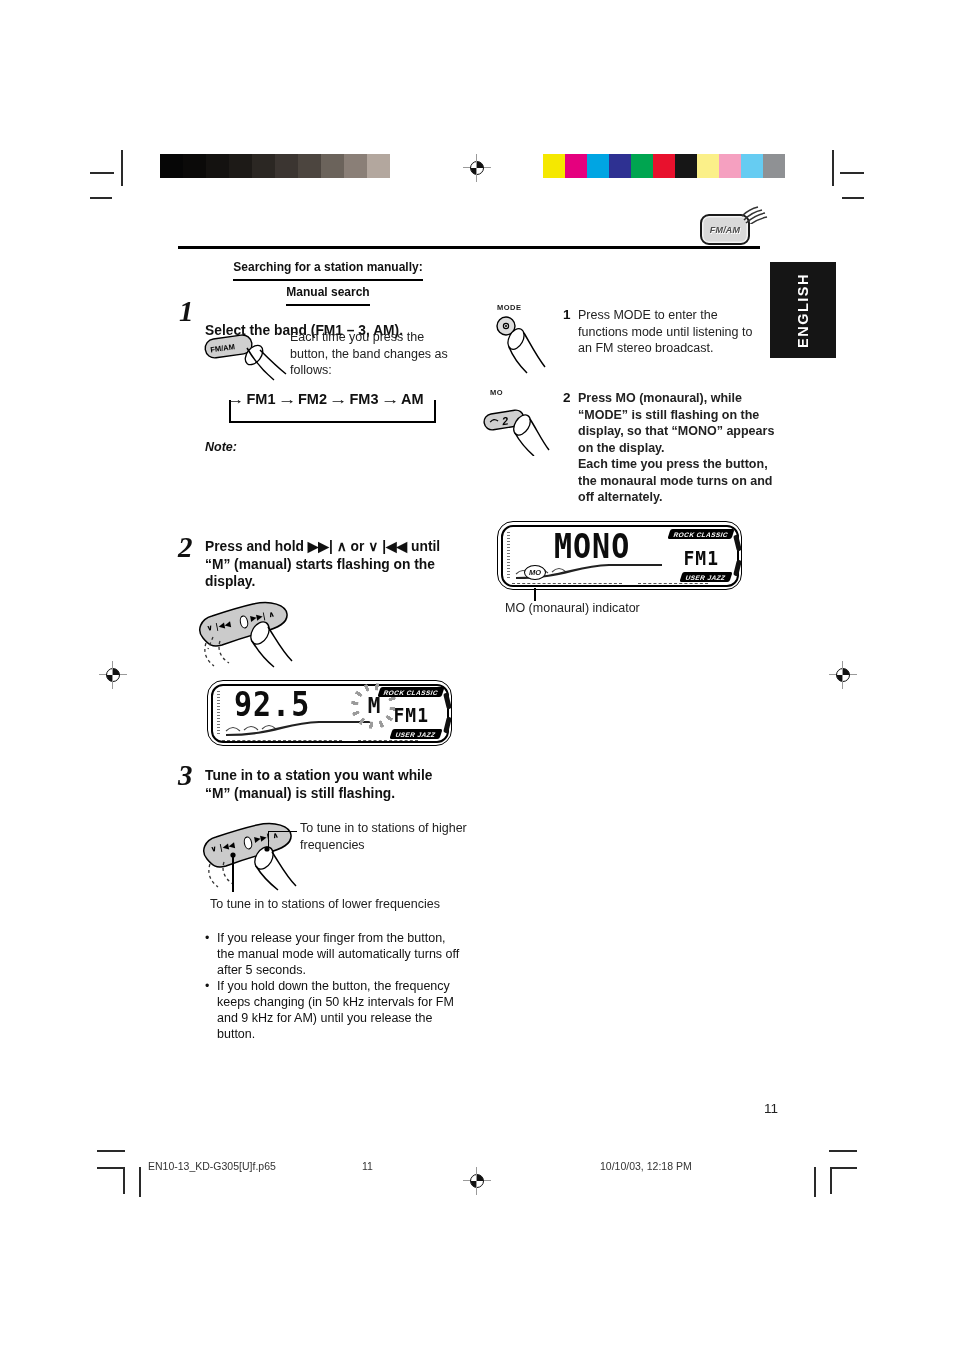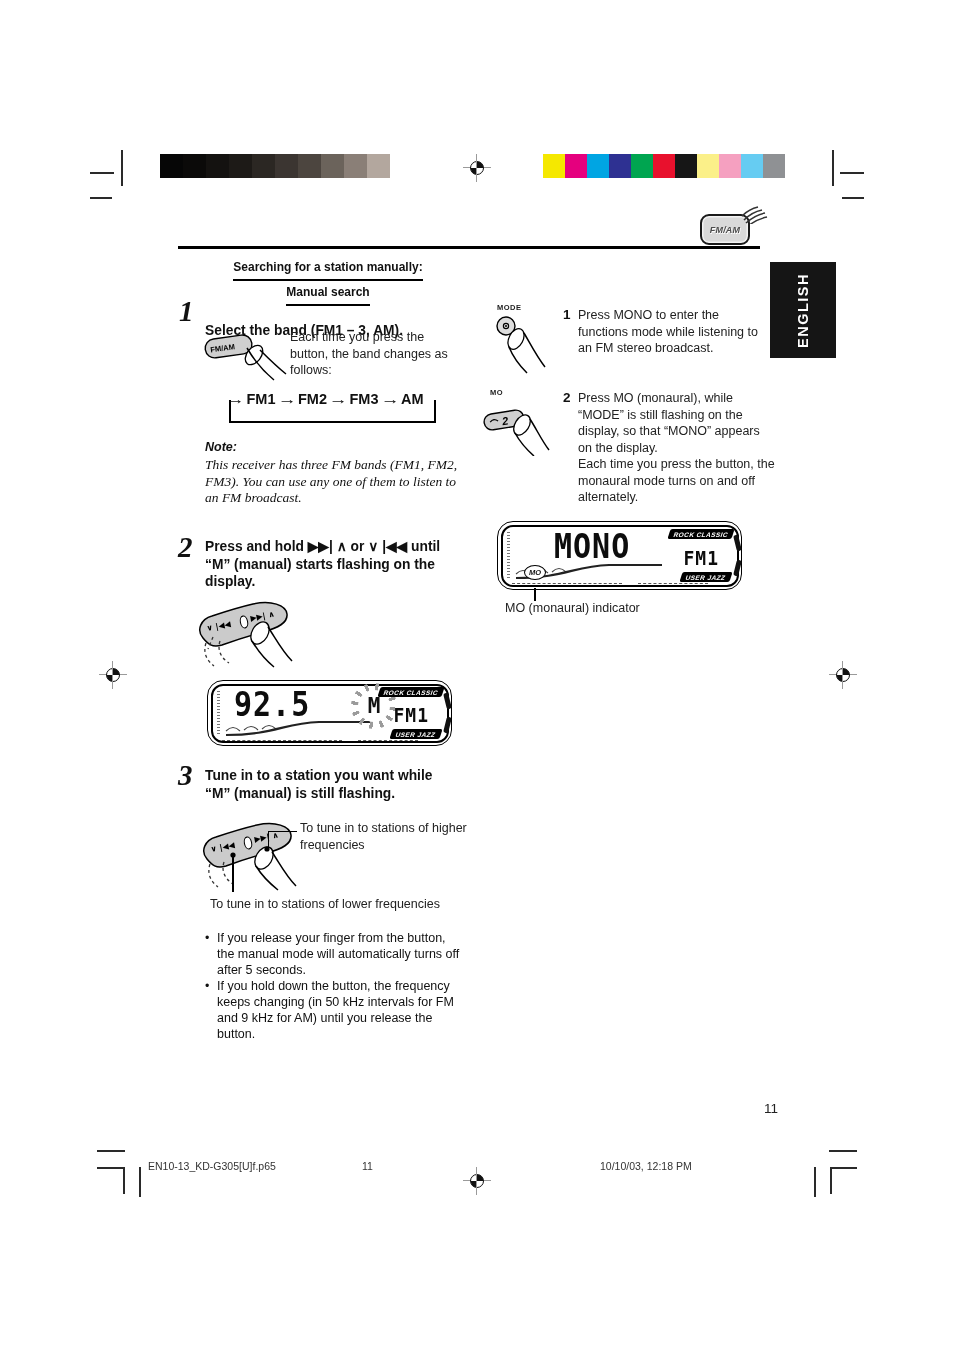--- a/index.html
+++ b/index.html
@@ -37,21 +37,21 @@
   .stepnum{position:absolute;font-family:"Liberation Serif",serif;font-style:italic;font-weight:bold;
     font-size:29px;line-height:28px;}
   .steptitle{position:absolute;font-size:13.8px;font-weight:bold;line-height:17.5px;}
   .body-txt{position:absolute;font-size:12.5px;line-height:16.5px;color:#222;}
   .note-label{position:absolute;left:205px;top:440px;font-size:12.5px;font-weight:bold;font-style:italic;}
   .note-body{position:absolute;left:205px;top:457px;width:256px;font-family:"Liberation Serif",serif;
     font-style:italic;font-size:13.5px;line-height:16.5px;}
   .bullets{position:absolute;left:205px;top:930px;width:260px;}
   .bullet-item{display:flex;font-size:12.5px;line-height:16px;margin-bottom:0;}
   .bullet-item .dot{width:12px;flex:none;}
-  .prewrap{white-space:pre-line;}
+  .prewrap{white-space:pre-line;font-weight:bold;}
 
   
   .band-flow{position:absolute;left:228px;top:391px;width:210px;height:30px;}
   .band-row{position:relative;z-index:2;display:flex;align-items:center;gap:3px;
     font-size:14.5px;font-weight:bold;}
   .band-row .arrow{font-weight:bold;transform:scaleX(1.3);}
   .band-loop{position:absolute;left:1px;right:2px;top:9px;height:21px;z-index:1;
     border:2px solid #000;border-top:none;}
   .band-row .band{background:#fff;padding:0 1px;}
 
@@ -185,21 +185,20 @@
       <span class="band">FM2</span>
       <span class="arrow">→</span>
       <span class="band">FM3</span>
       <span class="arrow">→</span>
       <span class="band">AM</span>
     </div>
     <div class="band-loop"></div>
   </div>
 
   <div class="note-label">Note:</div>
-  <div class="note-body">This receiver has three FM bands (FM1, FM2, FM3). You can use any one of them to listen to an FM broadcast.</div>
 
   <div class="stepnum" style="left:178px;top:533px;">2</div>
   <div class="steptitle" style="left:205px;top:538px;width:256px;">Press and hold ▶▶| ∧ or ∨ |◀◀ until “M” (manual) starts flashing on the display.</div>
 
   <svg class="abs" style="left:194px;top:597px;" width="110" height="76">
     <path d="M9,41 C2,33 7,22 18,19 C33,14 46,10 59,7 C77,3 92,8 93,17 C94,26 84,31 69,35 C54,39 39,44 28,48 C18,51 14,47 9,41 Z" fill="#cbcbcb" stroke="#000" stroke-width="1.5"></path>
     <text x="13" y="34" font-size="8" font-weight="bold" transform="rotate(-11 13 34)" font-family="DejaVu Sans, sans-serif">∨ |◀◀</text>
     <ellipse cx="50" cy="25" rx="3.6" ry="6" transform="rotate(-12 50 25)" fill="#fff" stroke="#000" stroke-width="1.1"></ellipse>
     <text x="57" y="24" font-size="8" font-weight="bold" transform="rotate(-11 57 24)" font-family="DejaVu Sans, sans-serif">▶▶| ∧</text>
     <ellipse cx="66" cy="36" rx="8" ry="12" transform="rotate(30 66 36)" fill="#fff" stroke="#000" stroke-width="1.3"></ellipse>
@@ -271,21 +270,21 @@
   <div class="btn-label" style="left:497px;top:303px;">MODE</div>
   <svg class="abs" style="left:491px;top:313px;" width="62" height="62">
     <circle cx="15" cy="13" r="9" fill="#ddd" stroke="#000" stroke-width="1.4"></circle>
     <circle cx="15" cy="13" r="2.6" fill="none" stroke="#000" stroke-width="1.2"></circle>
     <circle cx="15" cy="13" r="1" fill="#000"></circle>
     <ellipse cx="25" cy="26" rx="7" ry="11" transform="rotate(28 25 26)" fill="#fff" stroke="#000" stroke-width="1.3"></ellipse>
     <path d="M18,34 C22,44 28,52 36,60" fill="none" stroke="#000" stroke-width="1.5"></path>
     <path d="M33,20 C40,32 46,44 54,54" fill="none" stroke="#000" stroke-width="1.5"></path>
   </svg>
   <div class="steptitle" style="left:563px;top:306px;font-size:13.5px;">1</div>
-  <div class="body-txt" style="left:578px;top:307px;width:182px;">Press MONO to enter the functions mode while listening to an FM stereo broadcast.</div>
+  <div class="body-txt" style="left:578px;top:307px;width:182px;">Press MODE to enter the functions mode until listening to an FM stereo broadcast.</div>
 
   <div class="btn-label" style="left:490px;top:388px;">MO</div>
   <svg class="abs" style="left:480px;top:396px;" width="70" height="60">
     <g transform="rotate(-9 24 24)">
       <rect x="4" y="16" width="40" height="16" rx="8" fill="#cfcfcf" stroke="#000" stroke-width="1.4"></rect>
       <path d="M10,24 q4,-4 8,0" fill="none" stroke="#000" stroke-width="1.2"></path>
       <text x="22" y="29" font-size="11" font-weight="bold" font-style="italic" font-family="Liberation Sans, sans-serif">2</text>
     </g>
     <ellipse cx="42" cy="29" rx="7" ry="11" transform="rotate(32 42 29)" fill="#fff" stroke="#000" stroke-width="1.3"></ellipse>
     <path d="M35,37 C40,46 46,53 54,60" fill="none" stroke="#000" stroke-width="1.5"></path>

